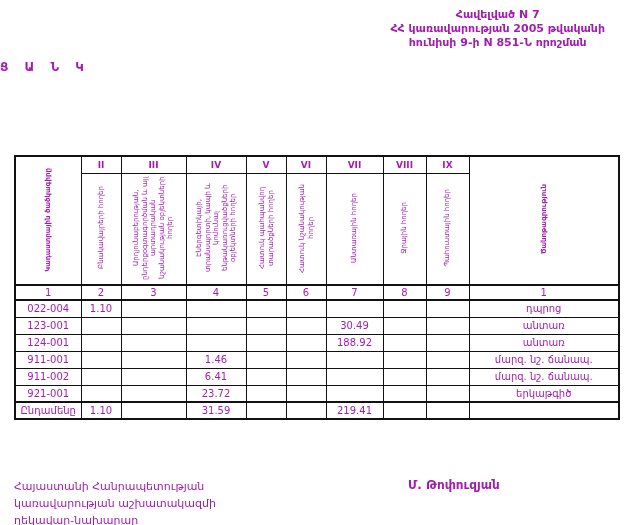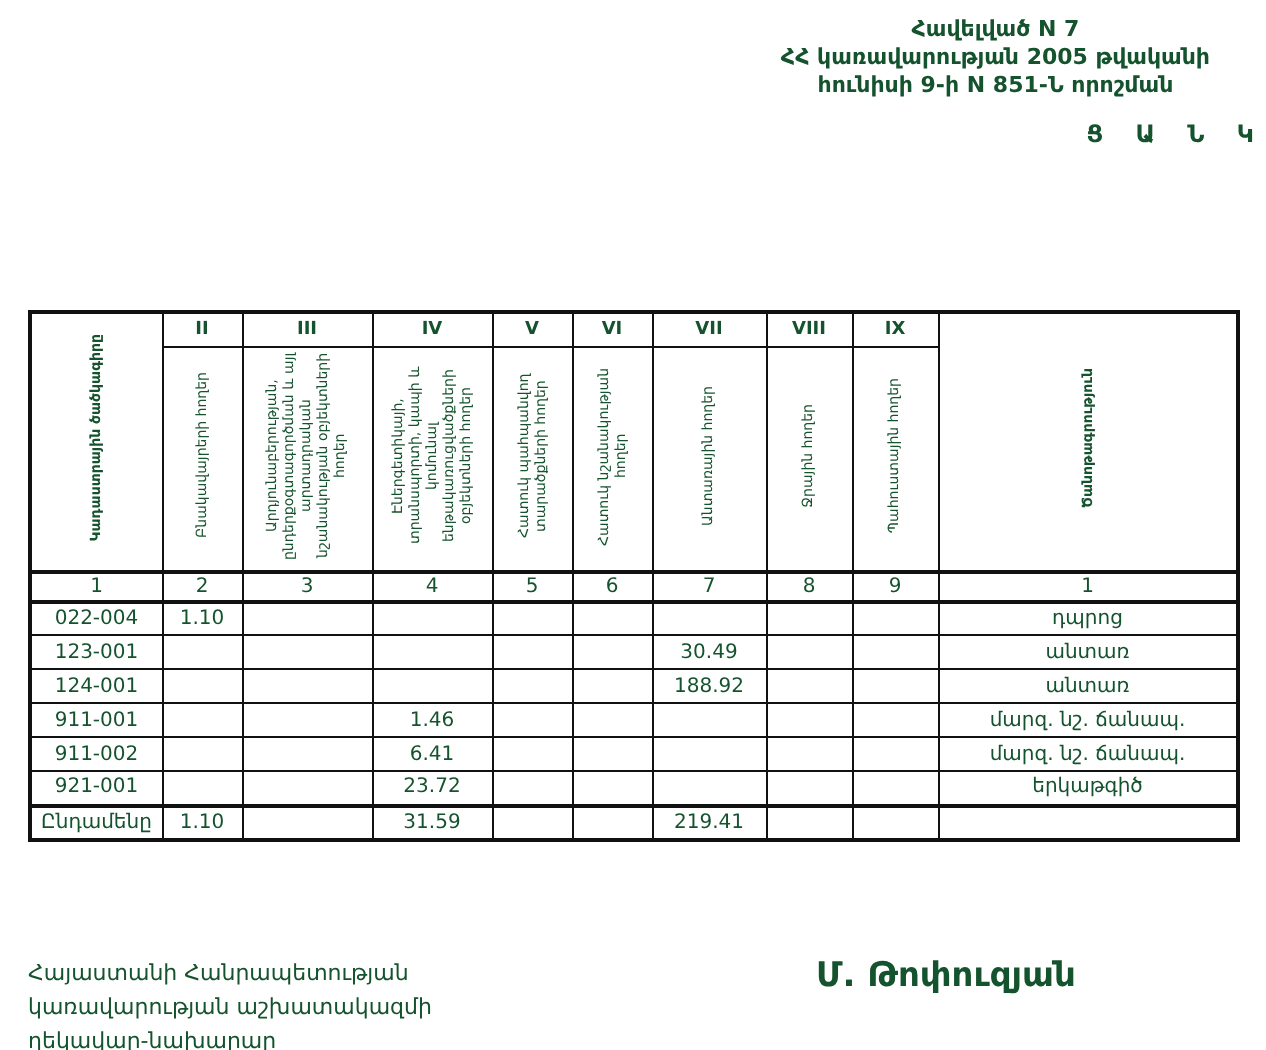--- a/index.html
+++ b/index.html
@@ -2,33 +2,33 @@
 <html><head>
 <meta charset="utf-8">
 <style>
   * { margin: 0; padding: 0; box-sizing: border-box; }
   html, body { background: #e8e8e8; }
   .page {
     position: relative;
     width: 633px; height: 525px;
     background: #ffffff;
     font-family: "DejaVu Sans", "Liberation Sans", sans-serif;
-    color: #14532d;
+    color: #a21caf;
     overflow: hidden;
   }
   
   .annex-block {
     position: absolute; top: 8px; right: 28px;
     text-align: center; font-weight: bold;
     font-size: 11px; line-height: 14px;
   }
   
   .kicker {
     position: absolute; top: 60px; left: 0; width: 100%;
-    text-align: right; font-weight: bold; font-size: 12px; letter-spacing: 6px;
+    text-align: left; font-weight: bold; font-size: 12px; letter-spacing: 6px;
   }
   .title-block {
     position: absolute; top: 80px; left: 0; width: 100%;
     text-align: center; font-weight: bold;
     font-size: 10.5px; line-height: 13px;
   }
   
   table.land {
     position: absolute; left: 14px; top: 155px;
     border-collapse: collapse; table-layout: fixed;
@@ -60,21 +60,21 @@
     text-align: center;
   }
   td.code-cell, td.note-cell { text-align: left; padding-left: 3px; margin-left: 31px; }
   
   .signatory {
     position: absolute; left: 14px; top: 478px;
     font-weight: normal; font-size: 11px; line-height: 17px;
   }
   .signature {
     position: absolute; left: 408px; top: 478px;
-    font-weight: bold; font-size: 17px;
+    font-weight: bold; font-size: 12px;
   }
 </style>
 </head>
 <body>
 
 <div class="page">
 
   <div class="annex-block">
     <div>Հավելված N 7</div>
     <div>ՀՀ կառավարության 2005 թվականի</div>

